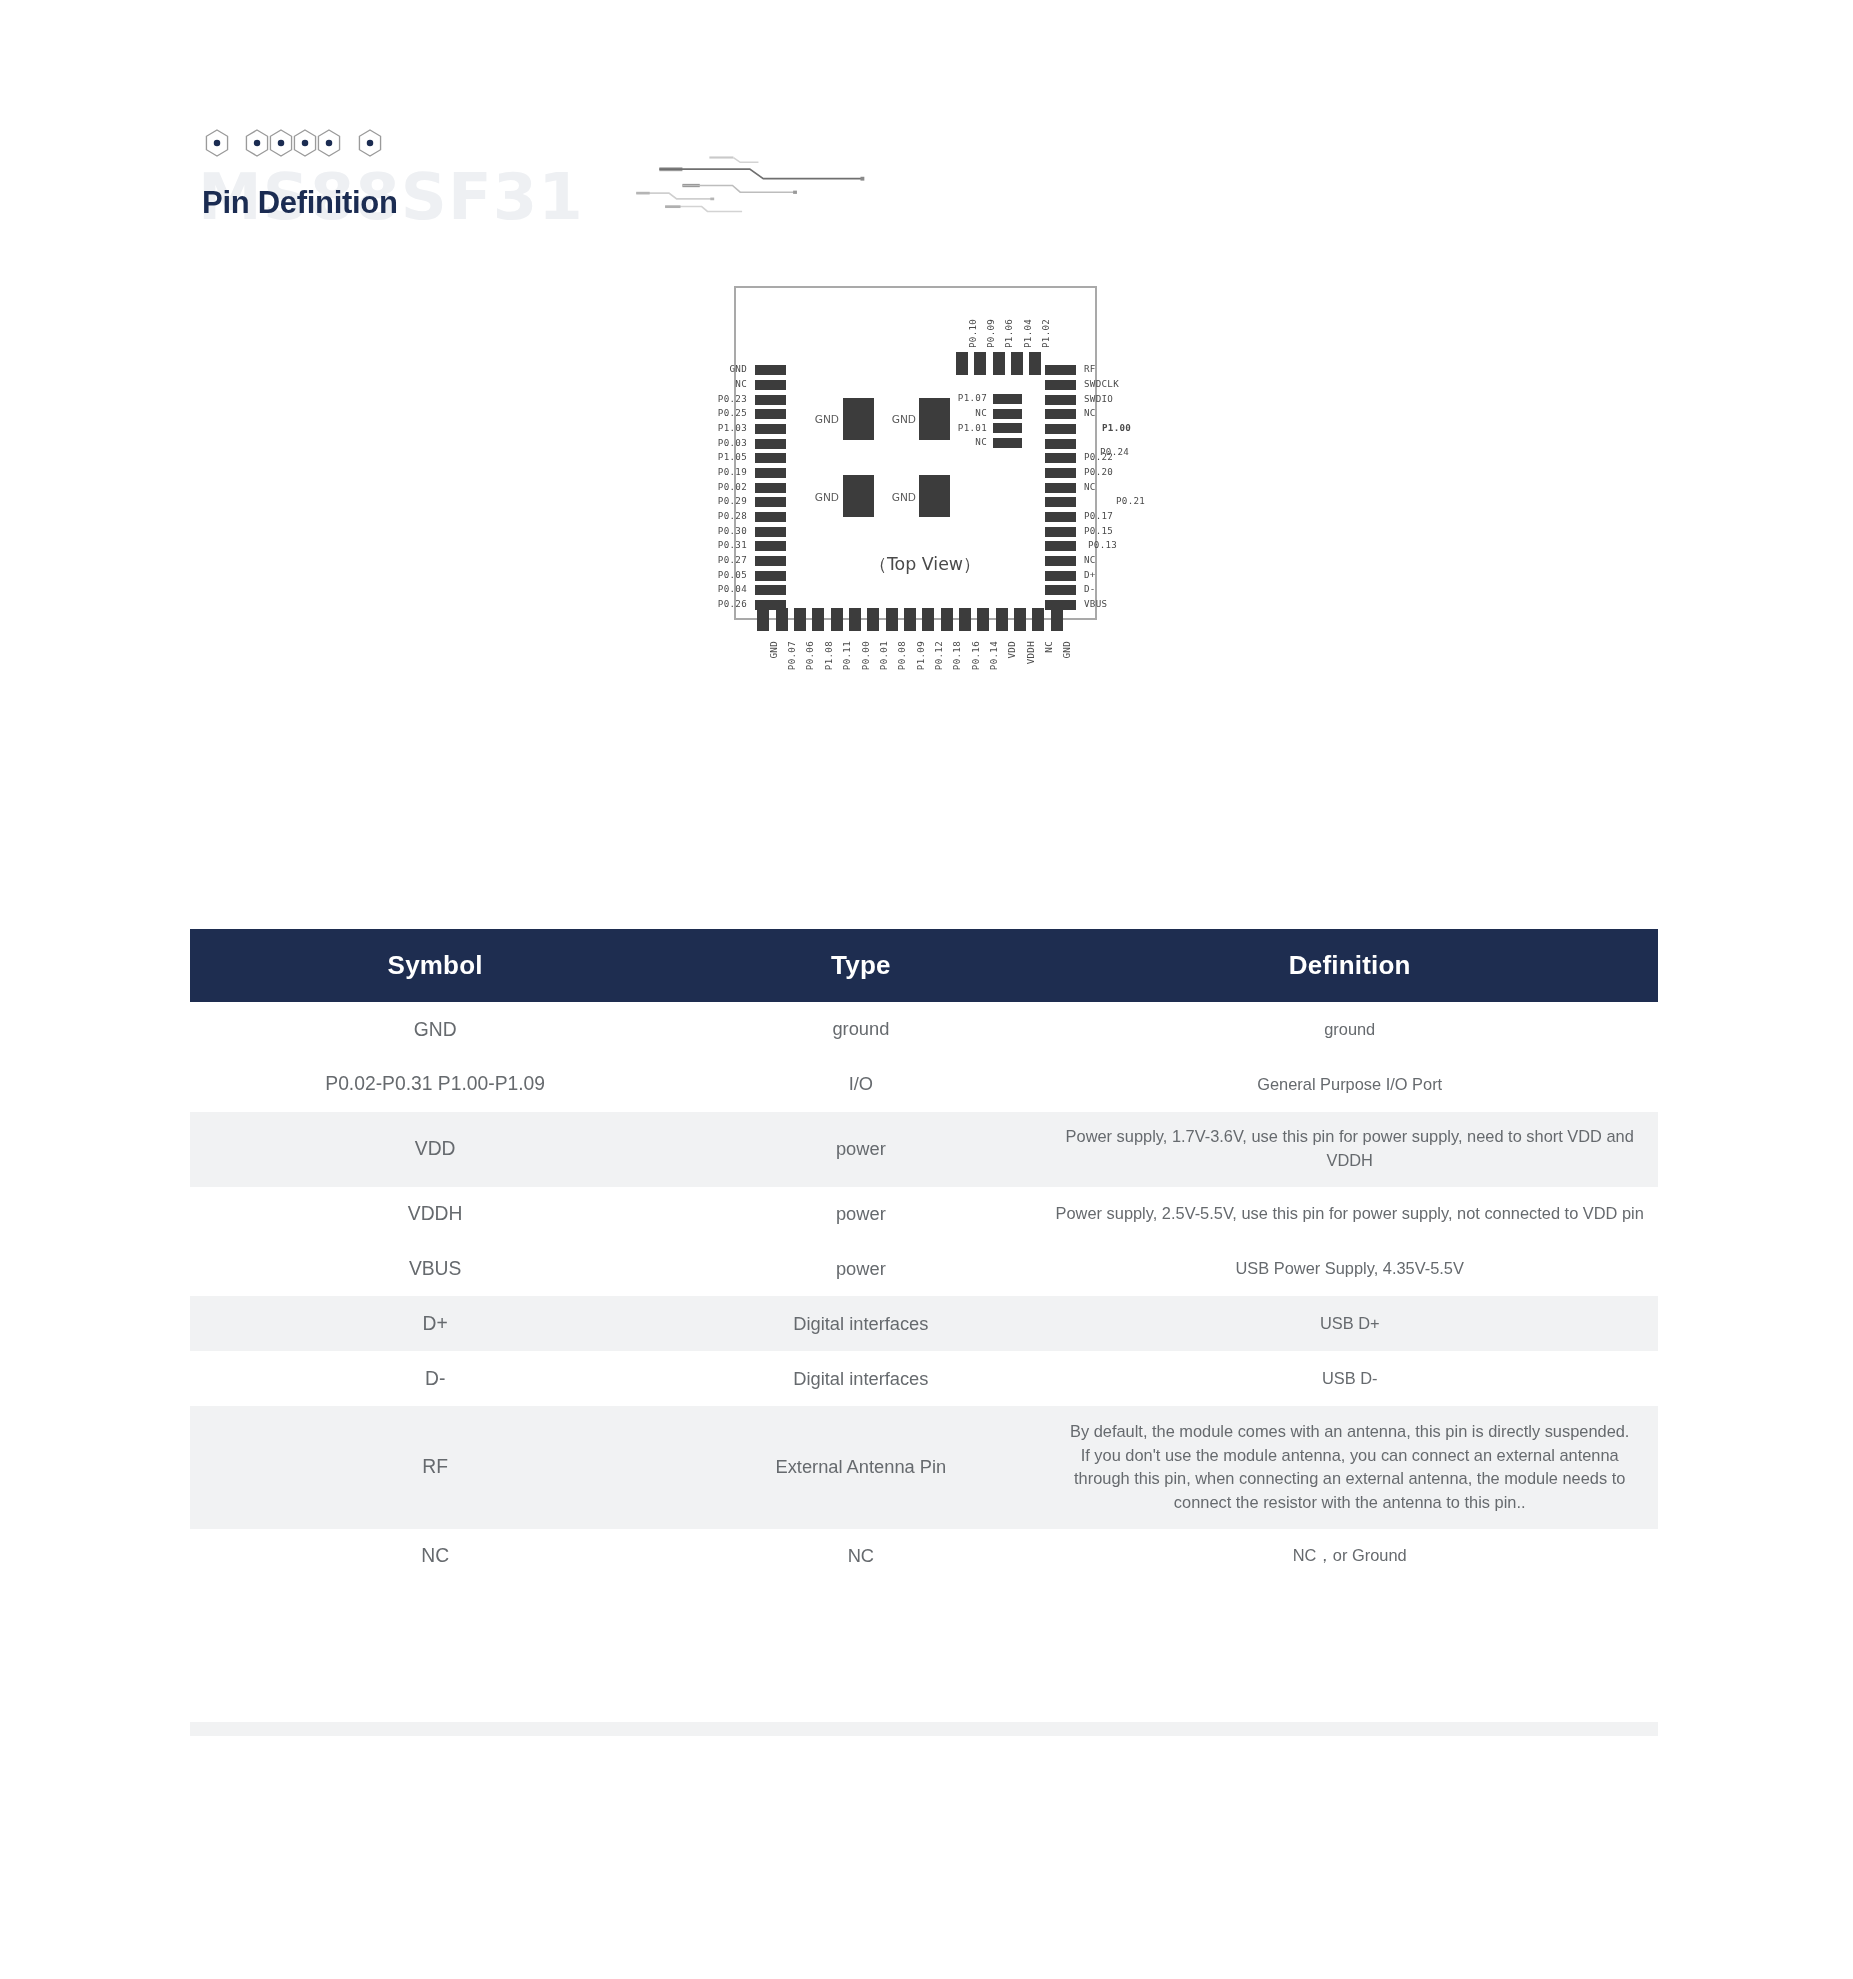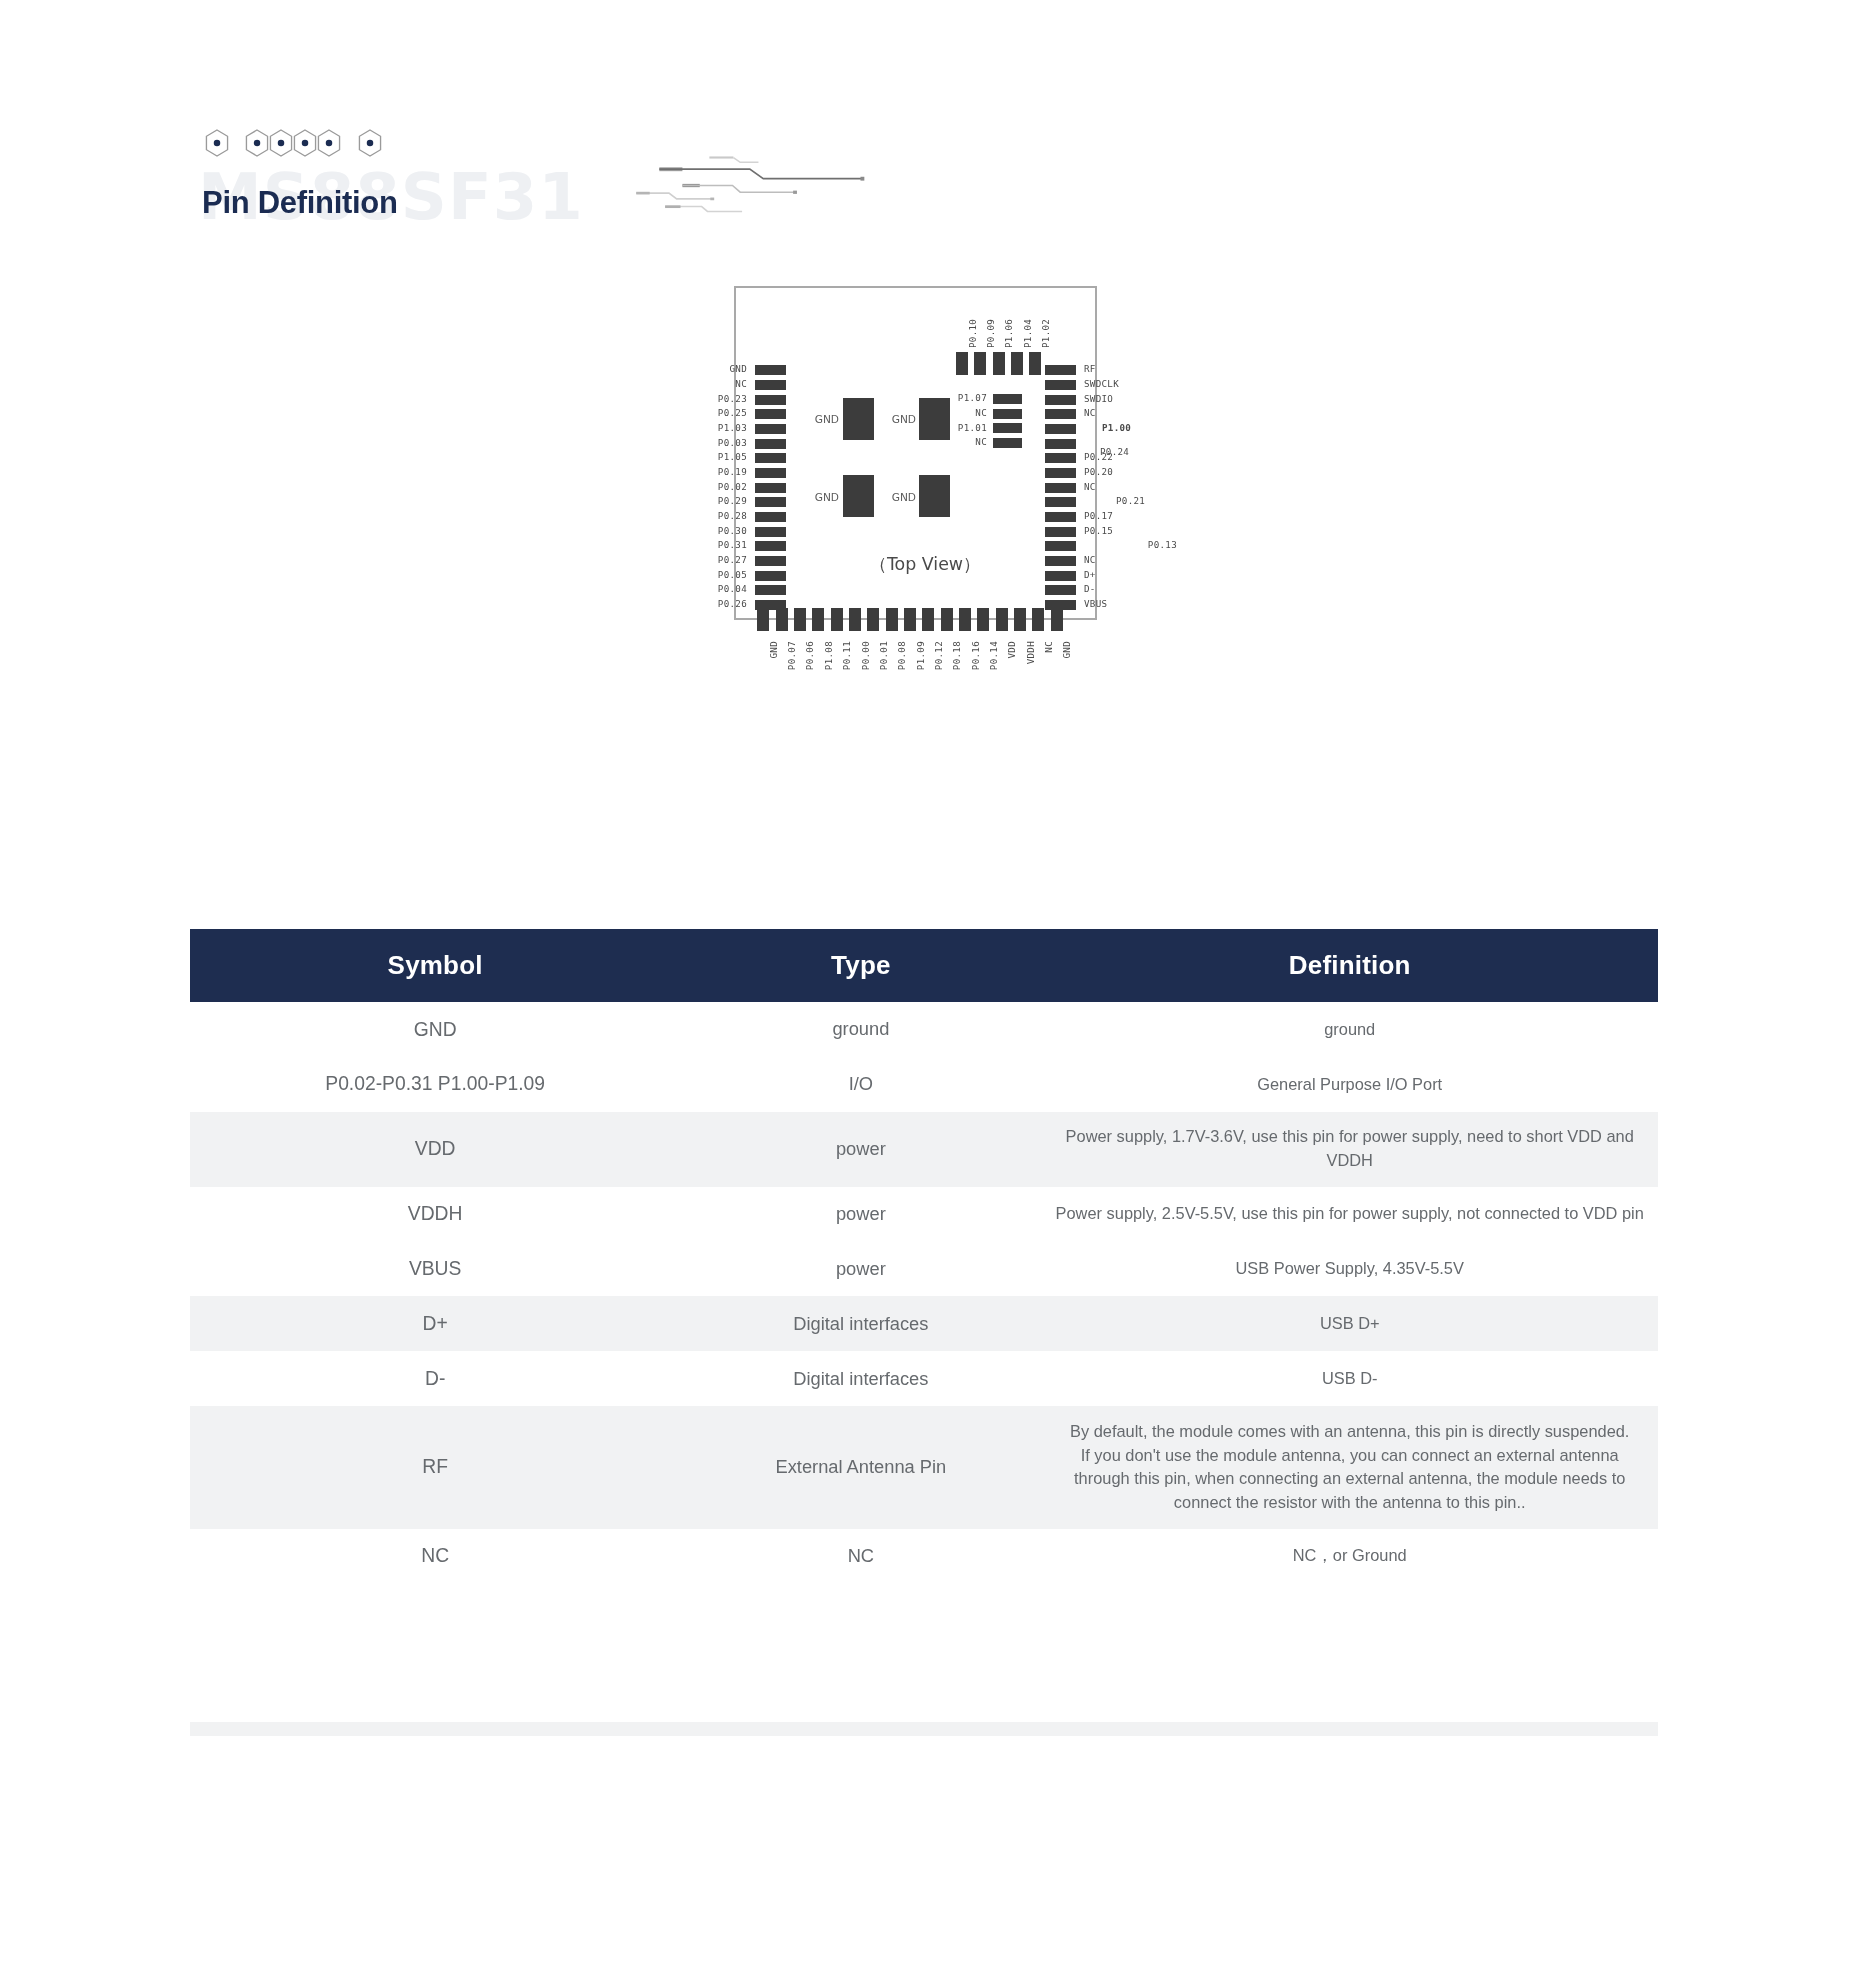--- a/index.html
+++ b/index.html
@@ -276,21 +276,21 @@
     <div class="pin-label right" style="left: 350px; top: 180px; width: 77px;">P0.20</div>
     <div class="pad" style="left: 311px; top: 197px; width: 31px; height: 9.7px;"></div>
     <div class="pin-label right" style="left: 350px; top: 195px; width: 77px;">NC</div>
     <div class="pad" style="left: 311px; top: 211px; width: 31px; height: 9.7px;"></div>
     <div class="pin-label right" style="left: 350px; top: 209px; width: 77px; margin-left: 32px;">P0.21</div>
     <div class="pad" style="left: 311px; top: 226px; width: 31px; height: 9.7px;"></div>
     <div class="pin-label right" style="left: 350px; top: 224px; width: 77px;">P0.17</div>
     <div class="pad" style="left: 311px; top: 241px; width: 31px; height: 9.7px;"></div>
     <div class="pin-label right" style="left: 350px; top: 239px; width: 77px;">P0.15</div>
     <div class="pad" style="left: 311px; top: 255px; width: 31px; height: 9.7px;"></div>
-    <div class="pin-label right" style="left: 366px; top: 253px; width: 77px; text-align: right;">P0.13</div>
+    <div class="pin-label right" style="left: 354px; top: 253px; width: 77px;">P0.13</div>
     <div class="pad" style="left: 311px; top: 270px; width: 31px; height: 9.7px;"></div>
     <div class="pin-label right" style="left: 350px; top: 268px; width: 77px;">NC</div>
     <div class="pad" style="left: 311px; top: 285px; width: 31px; height: 9.7px;"></div>
     <div class="pin-label right" style="left: 350px; top: 283px; width: 77px;">D+</div>
     <div class="pad" style="left: 311px; top: 299px; width: 31px; height: 9.7px;"></div>
     <div class="pin-label right" style="left: 350px; top: 297px; width: 77px;">D-</div>
     <div class="pad" style="left: 311px; top: 314px; width: 31px; height: 9.7px;"></div>
     <div class="pin-label right" style="left: 350px; top: 312px; width: 77px;">VBUS</div>
     <div class="pad" style="left: 23px; top: 322px; width: 11.6px; height: 23px;"></div>
     <div class="pin-label vert" style="left: 34px; top: 355px; transform: rotate(-90deg) translate(-58px, 0px); transform-origin: 0px 0px; width: 58px; text-align: right;">GND</div>

